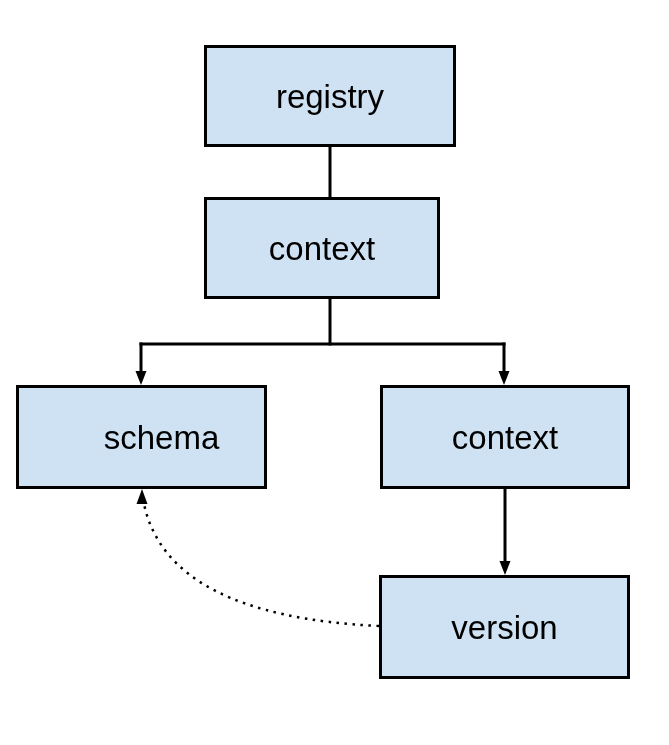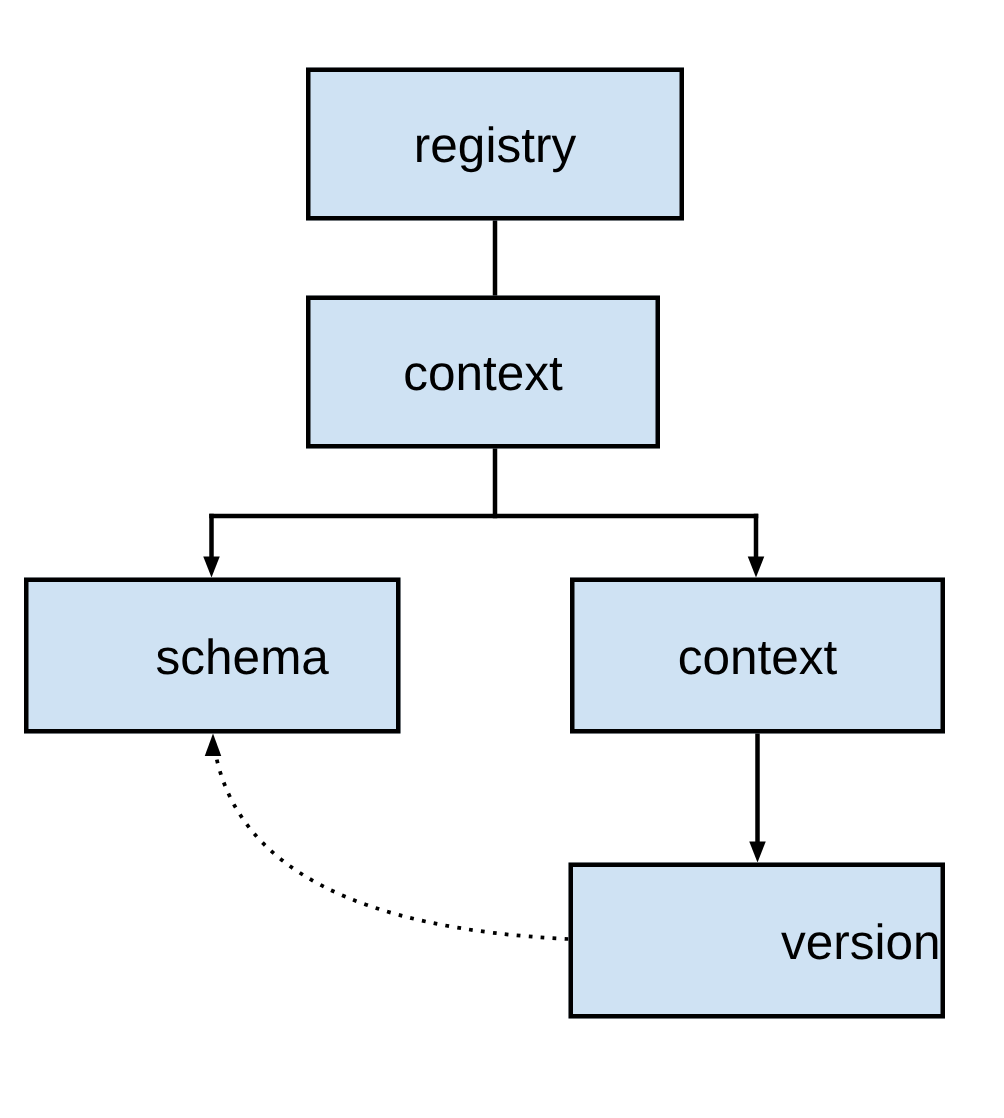--- a/index.html
+++ b/index.html
@@ -48,21 +48,21 @@
     align-items:center;
     justify-content:center;
     font-size:33px;
     line-height:1;
     color:var(--text-color);
   }
   .node-registry{left:204px; top:45px;  width:252px; height:102px;}
   .node-context {left:204px; top:197px; width:236px; height:102px;}
   .node-schema  {left:16px;  top:385px; width:251px; height:104px;padding-left:40px;}
   .node-subject {left:380px; top:385px; width:250px; height:104px;}
-  .node-version {left:379px; top:575px; width:251px; height:104px;justify-content:flex-end;}
+  .node-version {left:379px; top:575px; width:251px; height:104px;}
 </style>
 </head>
 <body>
 
 <div class="canvas">
 
   <svg class="edges" viewBox="0 0 669 745" aria-hidden="true">
 
     <line class="edge" x1="330" y1="147" x2="330" y2="197"></line>
 

